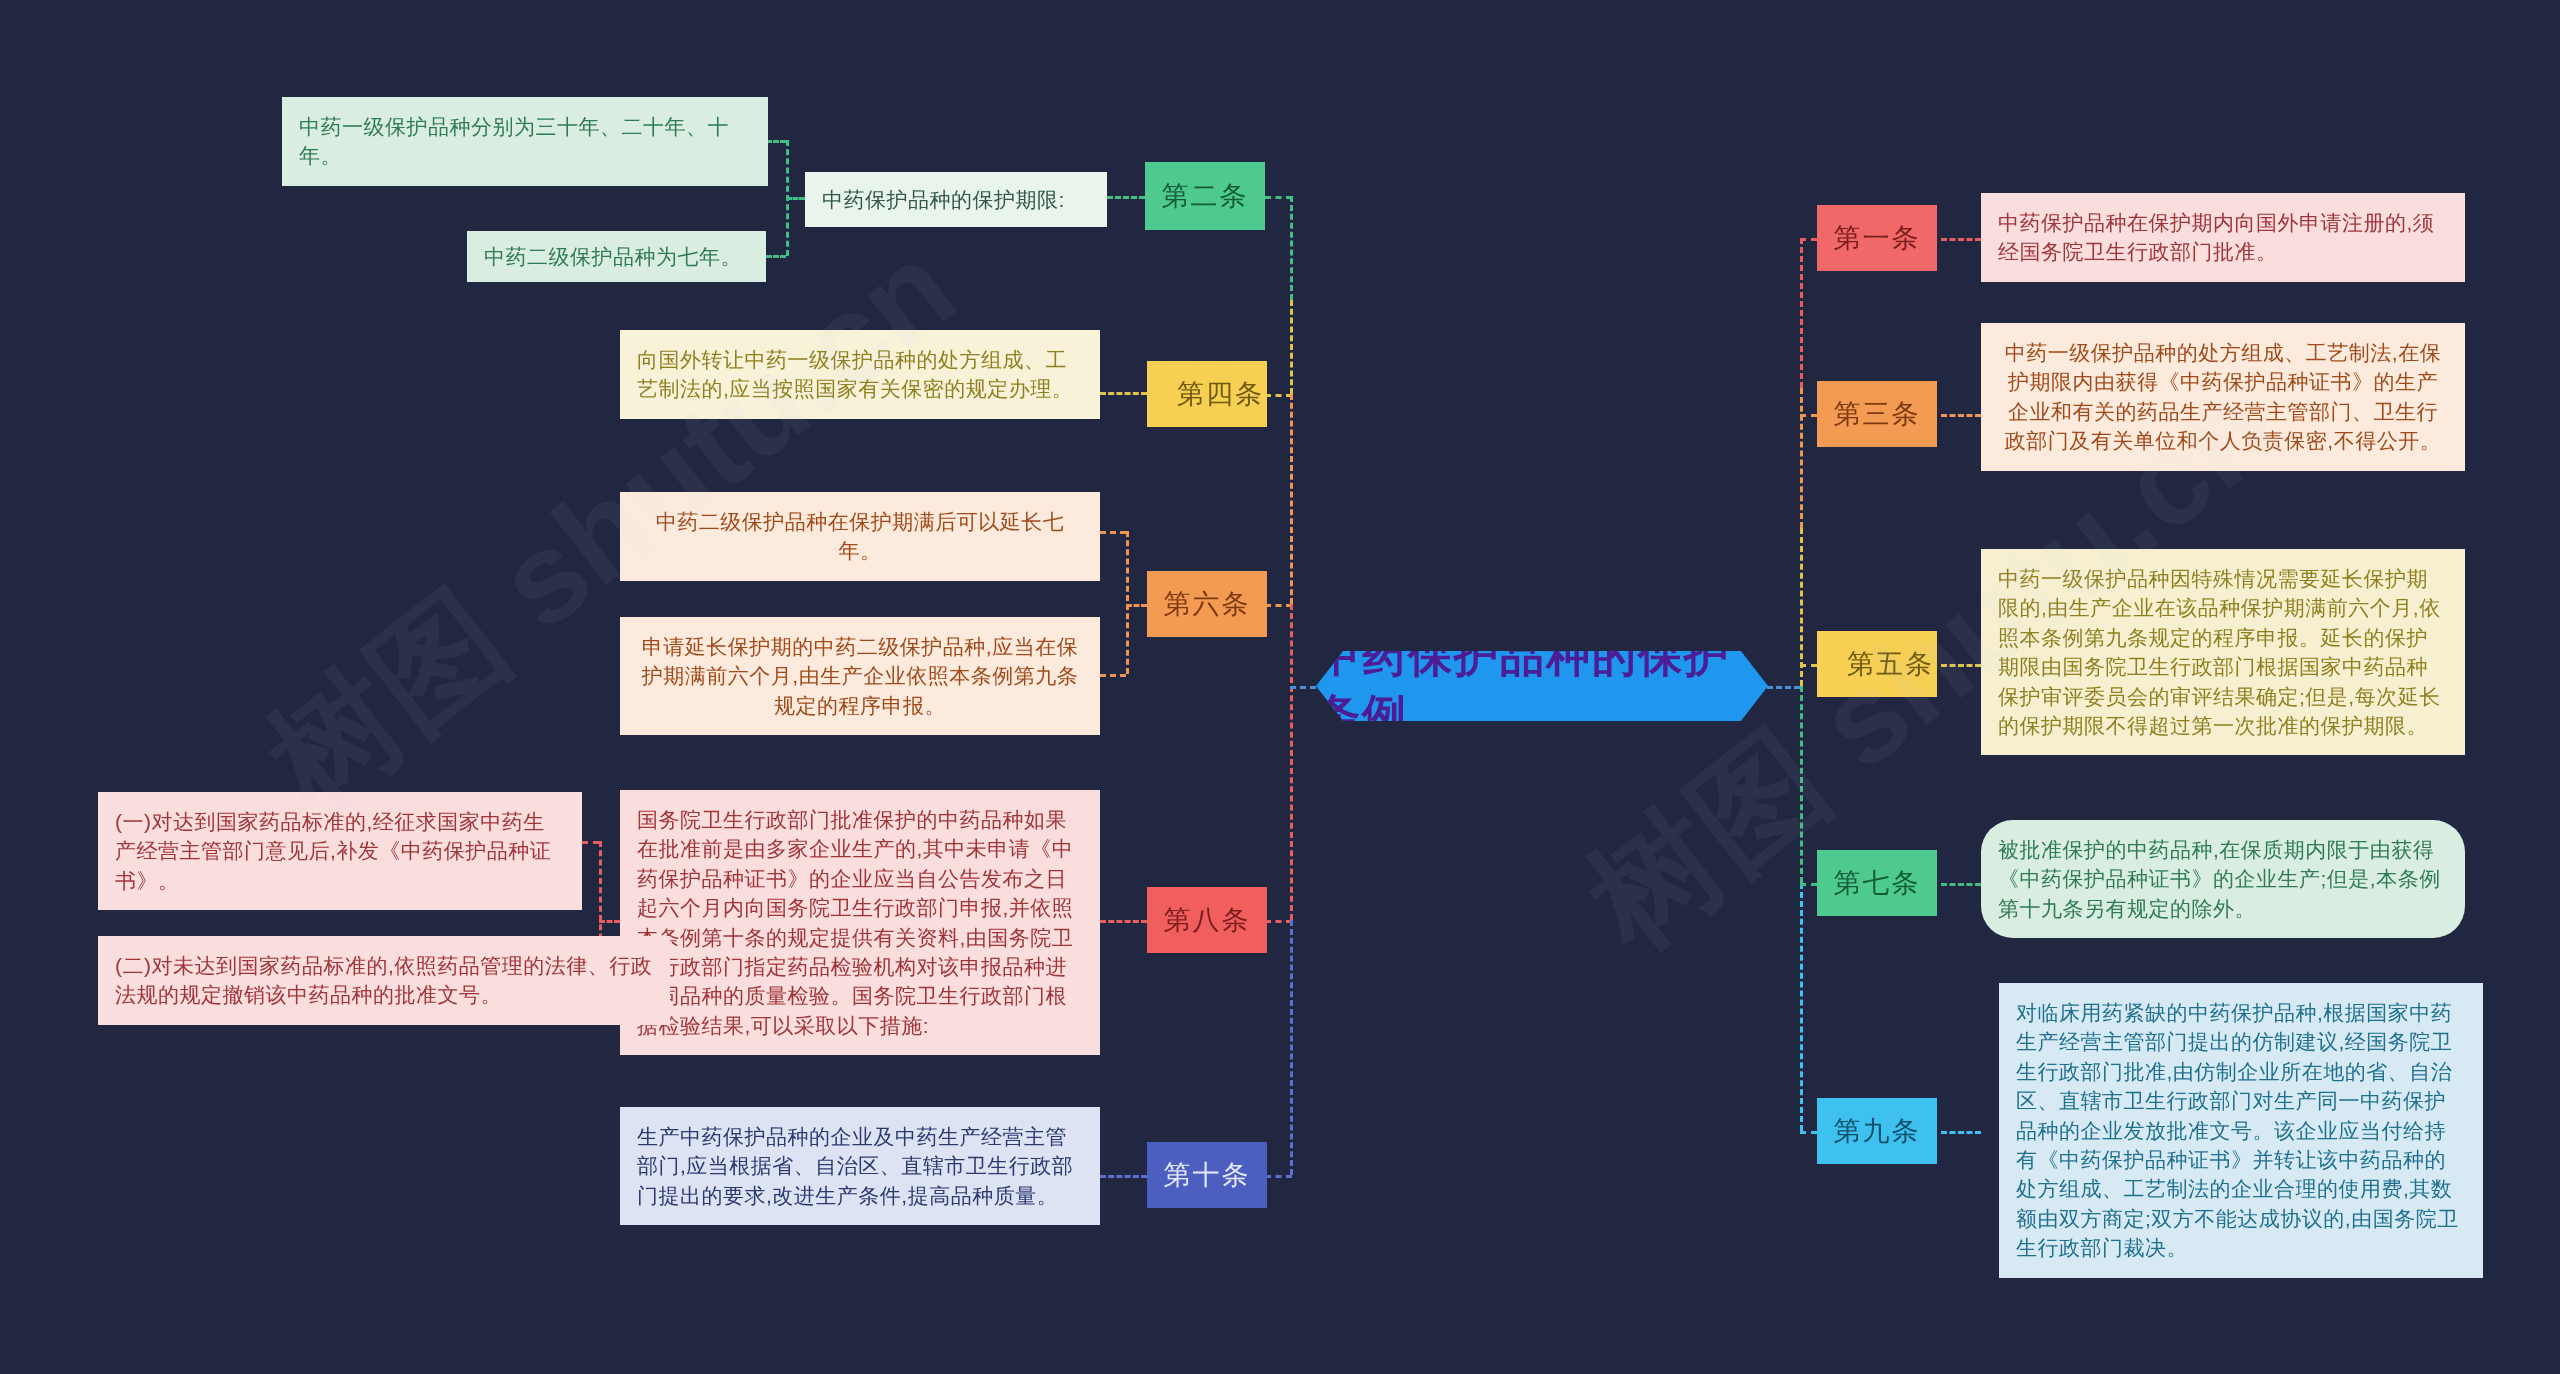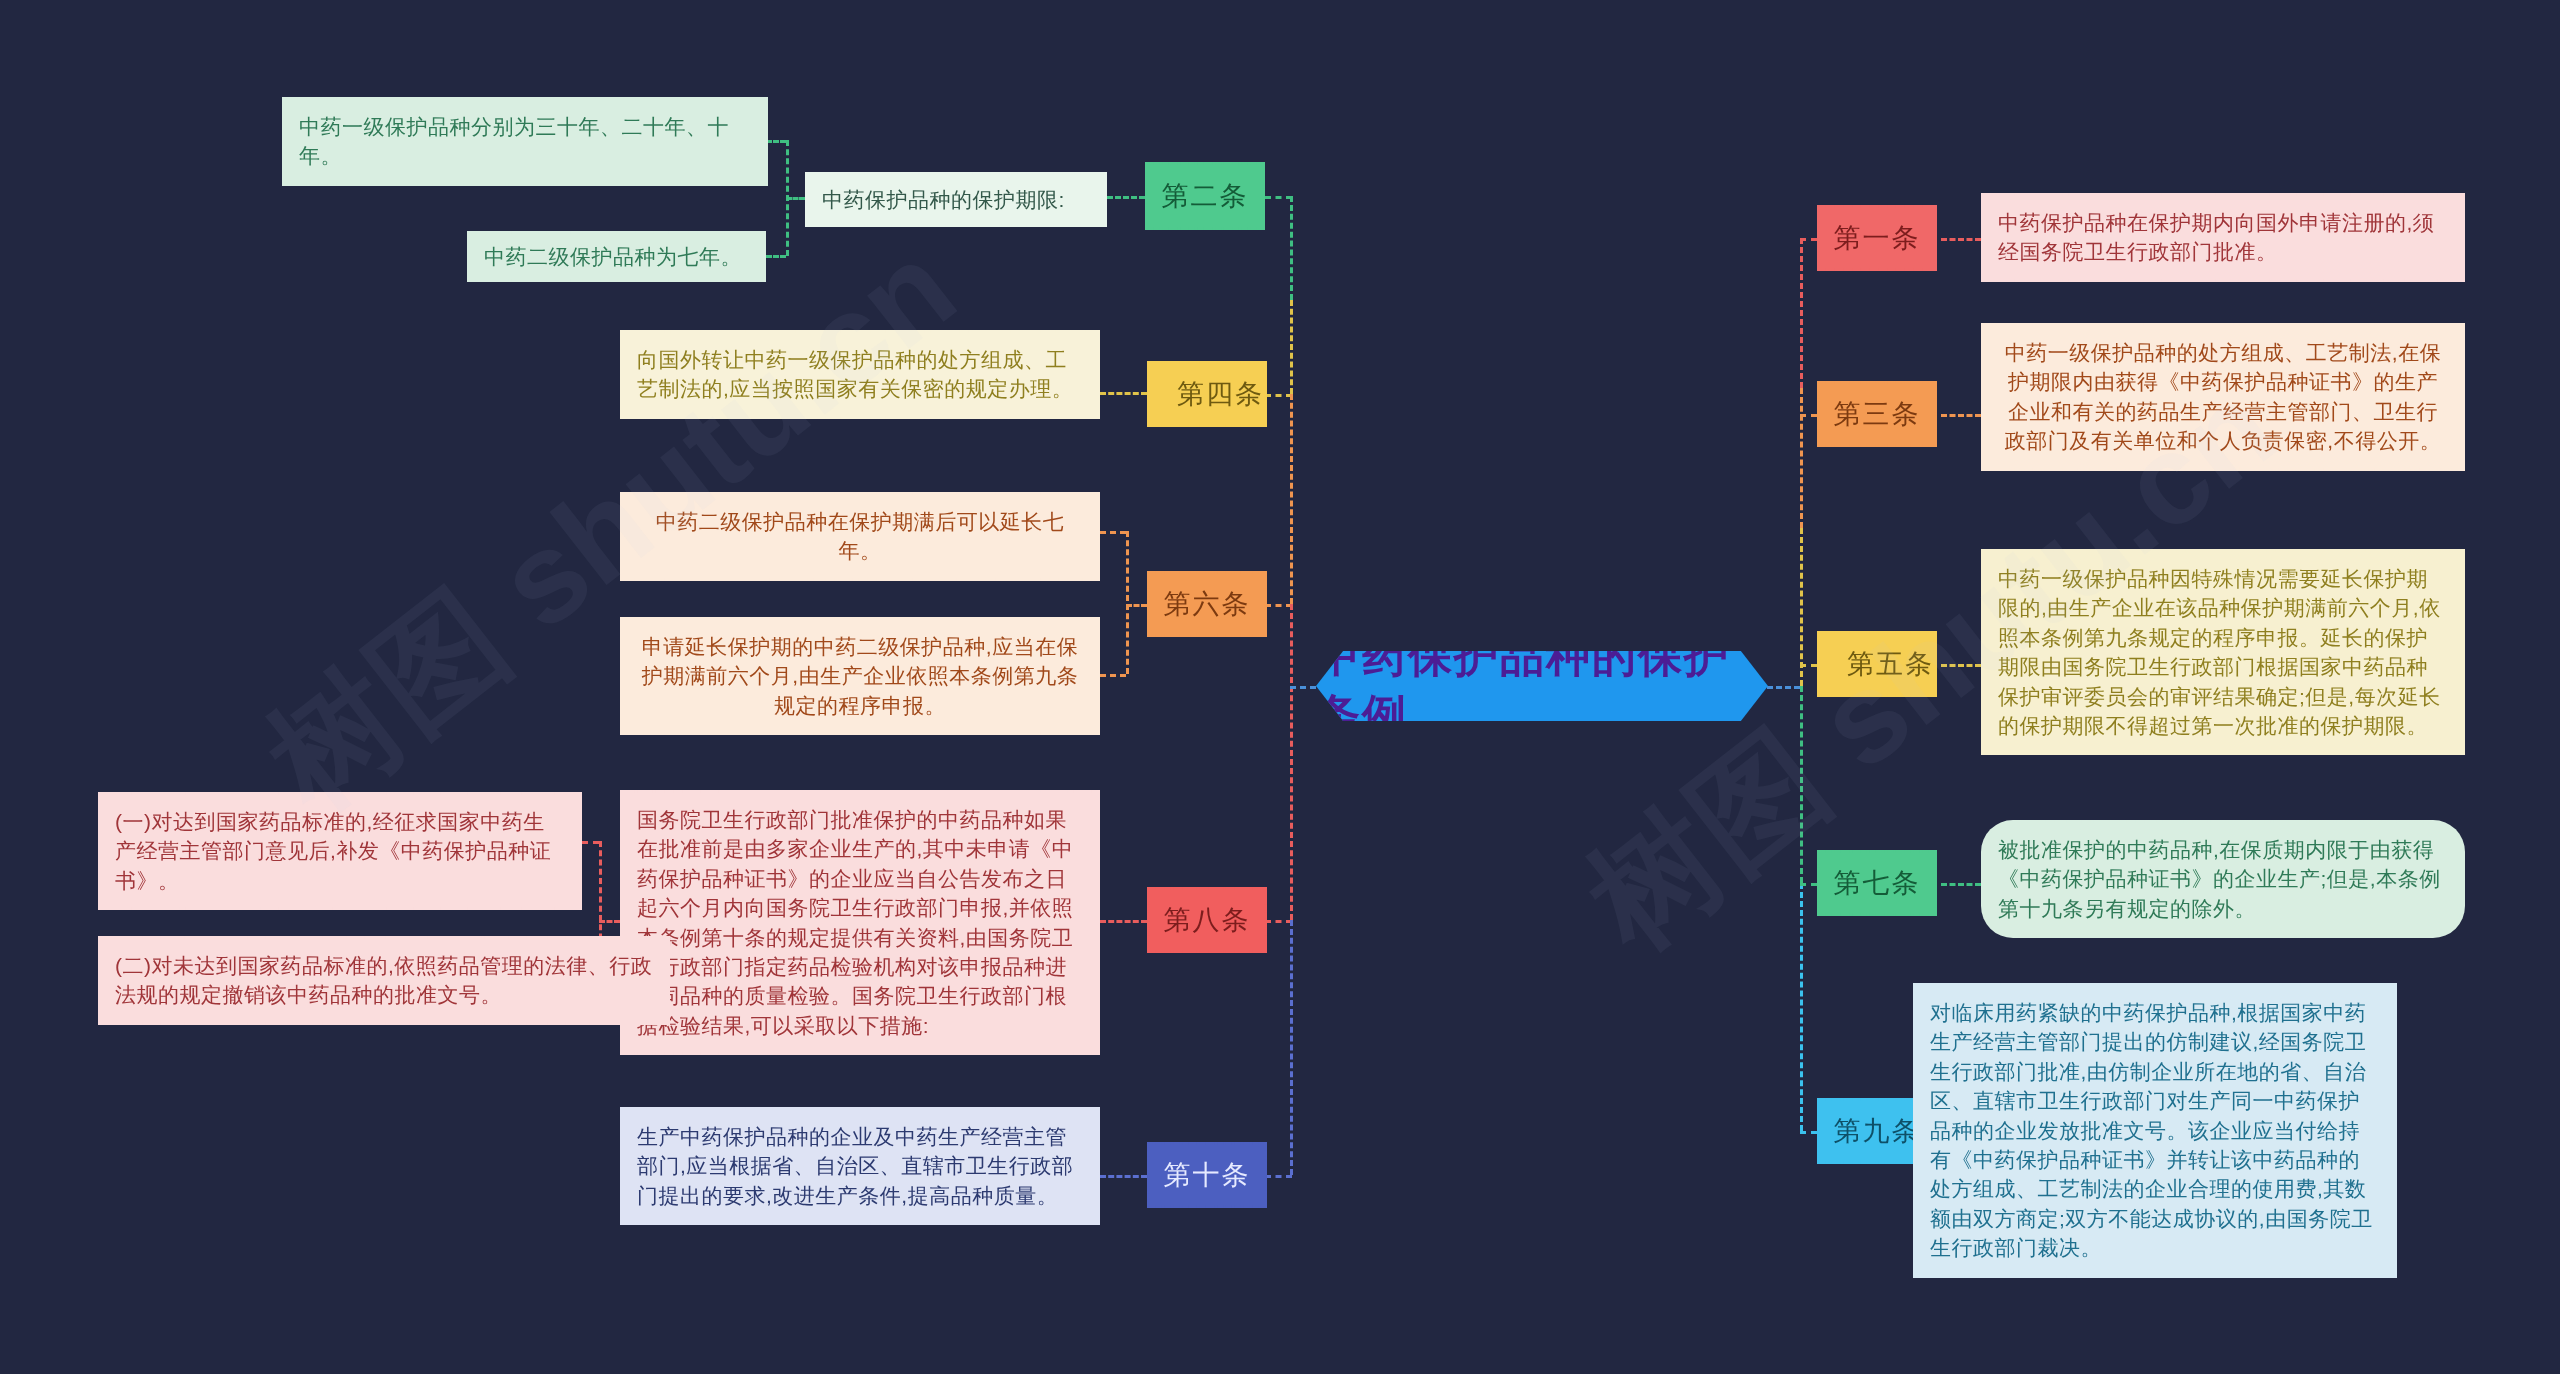--- a/index.html
+++ b/index.html
@@ -77,21 +77,21 @@
   <div class="box o-box" style="left:620px;top:617px;width:480px;">申请延长保护期的中药二级保护品种,应当在保护期满前六个月,由生产企业依照本条例第九条规定的程序申报。</div>
   <div class="box r-box" style="left:620px;top:790px;width:480px;">国务院卫生行政部门批准保护的中药品种如果在批准前是由多家企业生产的,其中未申请《中药保护品种证书》的企业应当自公告发布之日起六个月内向国务院卫生行政部门申报,并依照本条例第十条的规定提供有关资料,由国务院卫生行政部门指定药品检验机构对该申报品种进行同品种的质量检验。国务院卫生行政部门根据检验结果,可以采取以下措施:</div>
   <div class="box r-box" style="left:98px;top:792px;width:484px;">(一)对达到国家药品标准的,经征求国家中药生产经营主管部门意见后,补发《中药保护品种证书》。</div>
   <div class="box r-box" style="left:98px;top:936px;width:572px;">(二)对未达到国家药品标准的,依照药品管理的法律、行政法规的规定撤销该中药品种的批准文号。</div>
   <div class="box i-box" style="left:620px;top:1107px;width:480px;">生产中药保护品种的企业及中药生产经营主管部门,应当根据省、自治区、直辖市卫生行政部门提出的要求,改进生产条件,提高品种质量。</div>
 
   <div class="box r-box" style="left:1981px;top:193px;width:484px;">中药保护品种在保护期内向国外申请注册的,须经国务院卫生行政部门批准。</div>
   <div class="box o-box" style="left:1981px;top:323px;width:484px;">中药一级保护品种的处方组成、工艺制法,在保护期限内由获得《中药保护品种证书》的生产企业和有关的药品生产经营主管部门、卫生行政部门及有关单位和个人负责保密,不得公开。</div>
   <div class="box y-box" style="left:1981px;top:549px;width:484px;background:#f7f0d0;border-color:#f7f0d0;">中药一级保护品种因特殊情况需要延长保护期限的,由生产企业在该品种保护期满前六个月,依照本条例第九条规定的程序申报。延长的保护期限由国务院卫生行政部门根据国家中药品种保护审评委员会的审评结果确定;但是,每次延长的保护期限不得超过第一次批准的保护期限。</div>
   <div class="box g-box" style="left:1981px;top:820px;width:484px;border-radius:32px;">被批准保护的中药品种,在保质期内限于由获得《中药保护品种证书》的企业生产;但是,本条例第十九条另有规定的除外。</div>
-  <div class="box c-box" style="left:1913px;top:983px;width:484px;">对临床用药紧缺的中药保护品种,根据国家中药生产经营主管部门提出的仿制建议,经国务院卫生行政部门批准,由仿制企业所在地的省、自治区、直辖市卫生行政部门对生产同一中药保护品种的企业发放批准文号。该企业应当付给持有《中药保护品种证书》并转让该中药品种的处方组成、工艺制法的企业合理的使用费,其数额由双方商定;双方不能达成协议的,由国务院卫生行政部门裁决。</div>
+  <div class="box c-box" style="left:1999px;top:983px;width:484px;">对临床用药紧缺的中药保护品种,根据国家中药生产经营主管部门提出的仿制建议,经国务院卫生行政部门批准,由仿制企业所在地的省、自治区、直辖市卫生行政部门对生产同一中药保护品种的企业发放批准文号。该企业应当付给持有《中药保护品种证书》并转让该中药品种的处方组成、工艺制法的企业合理的使用费,其数额由双方商定;双方不能达成协议的,由国务院卫生行政部门裁决。</div>
 
   <div class="vl lg" style="left:786px;top:140px;height:116px;"></div>
   <div class="hl lg" style="left:766px;top:140px;width:20px;"></div>
   <div class="hl lg" style="left:766px;top:255px;width:20px;"></div>
   <div class="hl lg" style="left:786px;top:197px;width:19px;"></div>
   <div class="hl lg" style="left:1107px;top:196px;width:38px;"></div>
   <div class="hl lg" style="left:1265px;top:196px;width:27px;"></div>
 
   <div class="hl ly" style="left:1100px;top:392px;width:47px;"></div>
   <div class="hl ly" style="left:1265px;top:394px;width:27px;"></div>

